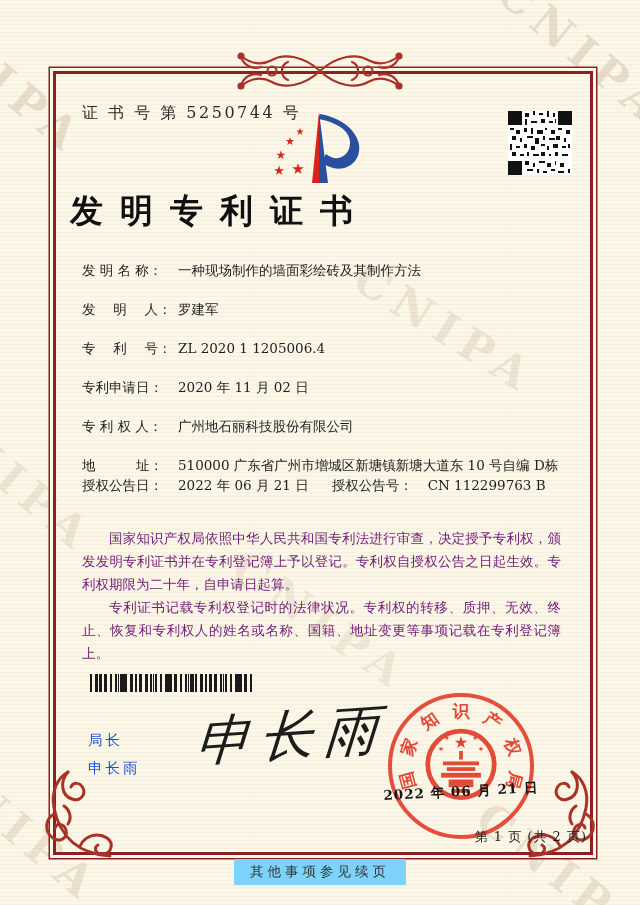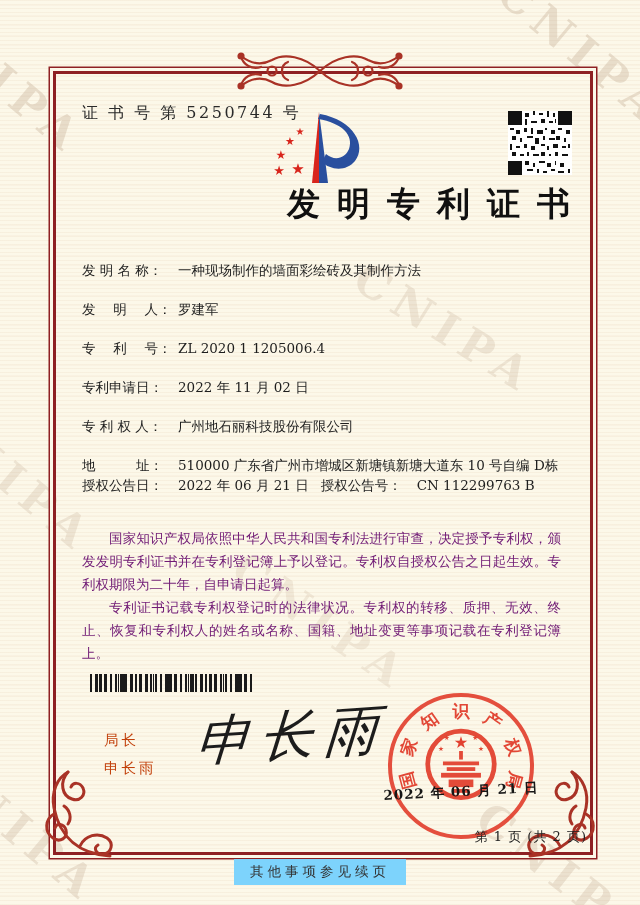--- a/index.html
+++ b/index.html
@@ -36,46 +36,46 @@
   .corner-ornament{position:absolute;width:86px;height:96px;}
   .corner-bl{left:36px;top:766px;}
   .corner-br{left:518px;top:766px;transform:scaleX(-1);}
 
   .cert-no{position:absolute;left:82px;top:103px;font-size:16px;letter-spacing:2.5px;color:#2a2a2a;}
 
   .logo{position:absolute;left:262px;top:99px;width:120px;height:86px;}
   .qr{position:absolute;left:508px;top:111px;width:64px;height:64px;}
 
   .title{
-    position:absolute;left:53px;top:182px;width:534px;margin:0;
-    text-align:right;font-size:33px;font-weight:bold;color:#101010;
+    position:absolute;left:53px;top:189px;width:534px;margin:0;
+    text-align:left;font-size:33px;font-weight:bold;color:#101010;
     letter-spacing:17px;text-indent:17px;
   }
 
   .fields{position:absolute;left:82px;top:260px;width:480px;font-size:13.5px;line-height:20px;color:#1e1e1e;}
   .row{display:flex;margin-bottom:19px;}
   .row-address{margin-bottom:0;}
   .flabel{flex:0 0 96px;white-space:pre;}
   .fvalue{flex:1;}
   .grant-row{display:flex;margin-top:0;}
   .grant-pair{display:flex;}
-  .grant-pair.second{margin-left:12px;}
+  .grant-pair.second{margin-left:23px;}
 
   .paras{position:absolute;left:82px;top:527px;width:479px;font-size:13.5px;line-height:23px;text-align:justify;color:#701a75;}
   .paras p{margin:0;text-indent:2em;}
 
   .barcode{
     position:absolute;left:90px;top:674px;width:164px;height:18px;
     background:
       repeating-linear-gradient(90deg,#1a1a1a 0 2px,transparent 2px 5px),
       repeating-linear-gradient(90deg,#1a1a1a 0 1px,transparent 1px 7px),
       repeating-linear-gradient(90deg,transparent 0 9px,#1a1a1a 9px 12px,transparent 12px 23px);
   }
 
-  .director{position:absolute;left:88px;top:731px;font-size:14.5px;color:#c2410c;letter-spacing:3px;margin-left:16px;}
+  .director{position:absolute;left:88px;top:731px;font-size:14.5px;color:#1d4ed8;letter-spacing:3px;}
   .director div{margin-bottom:9px;}
   .signature{
     position:absolute;left:196px;top:700px;font-size:54px;color:#1c1c1c;
     font-style:italic;letter-spacing:10px;white-space:nowrap;
     transform:rotate(-4deg) skewX(-8deg);
   }
 
   .seal{
     position:absolute;left:388px;top:693px;width:138px;height:138px;
     border:4px solid rgba(224,55,38,0.88);border-radius:50%;
@@ -242,21 +242,21 @@
     <div class="row">
       <span class="flabel">发　 明　 人：</span>
       <span class="fvalue">罗建军</span>
     </div>
     <div class="row">
       <span class="flabel">专　 利　 号：</span>
       <span class="fvalue">ZL 2020 1 1205006.4</span>
     </div>
     <div class="row">
       <span class="flabel">专利申请日：</span>
-      <span class="fvalue">2022 年 11 月 02 日</span>
+      <span class="fvalue">2020 年 11 月 02 日</span>
     </div>
     <div class="row">
       <span class="flabel">专 利 权 人：</span>
       <span class="fvalue">广州地石丽科技股份有限公司</span>
     </div>
     <div class="row row-address">
       <span class="flabel">地　　　址：</span>
       <span class="fvalue">510000 广东省广州市增城区新塘镇新塘大道东 10 号自编 D栋</span>
     </div>
     <div class="grant-row">

